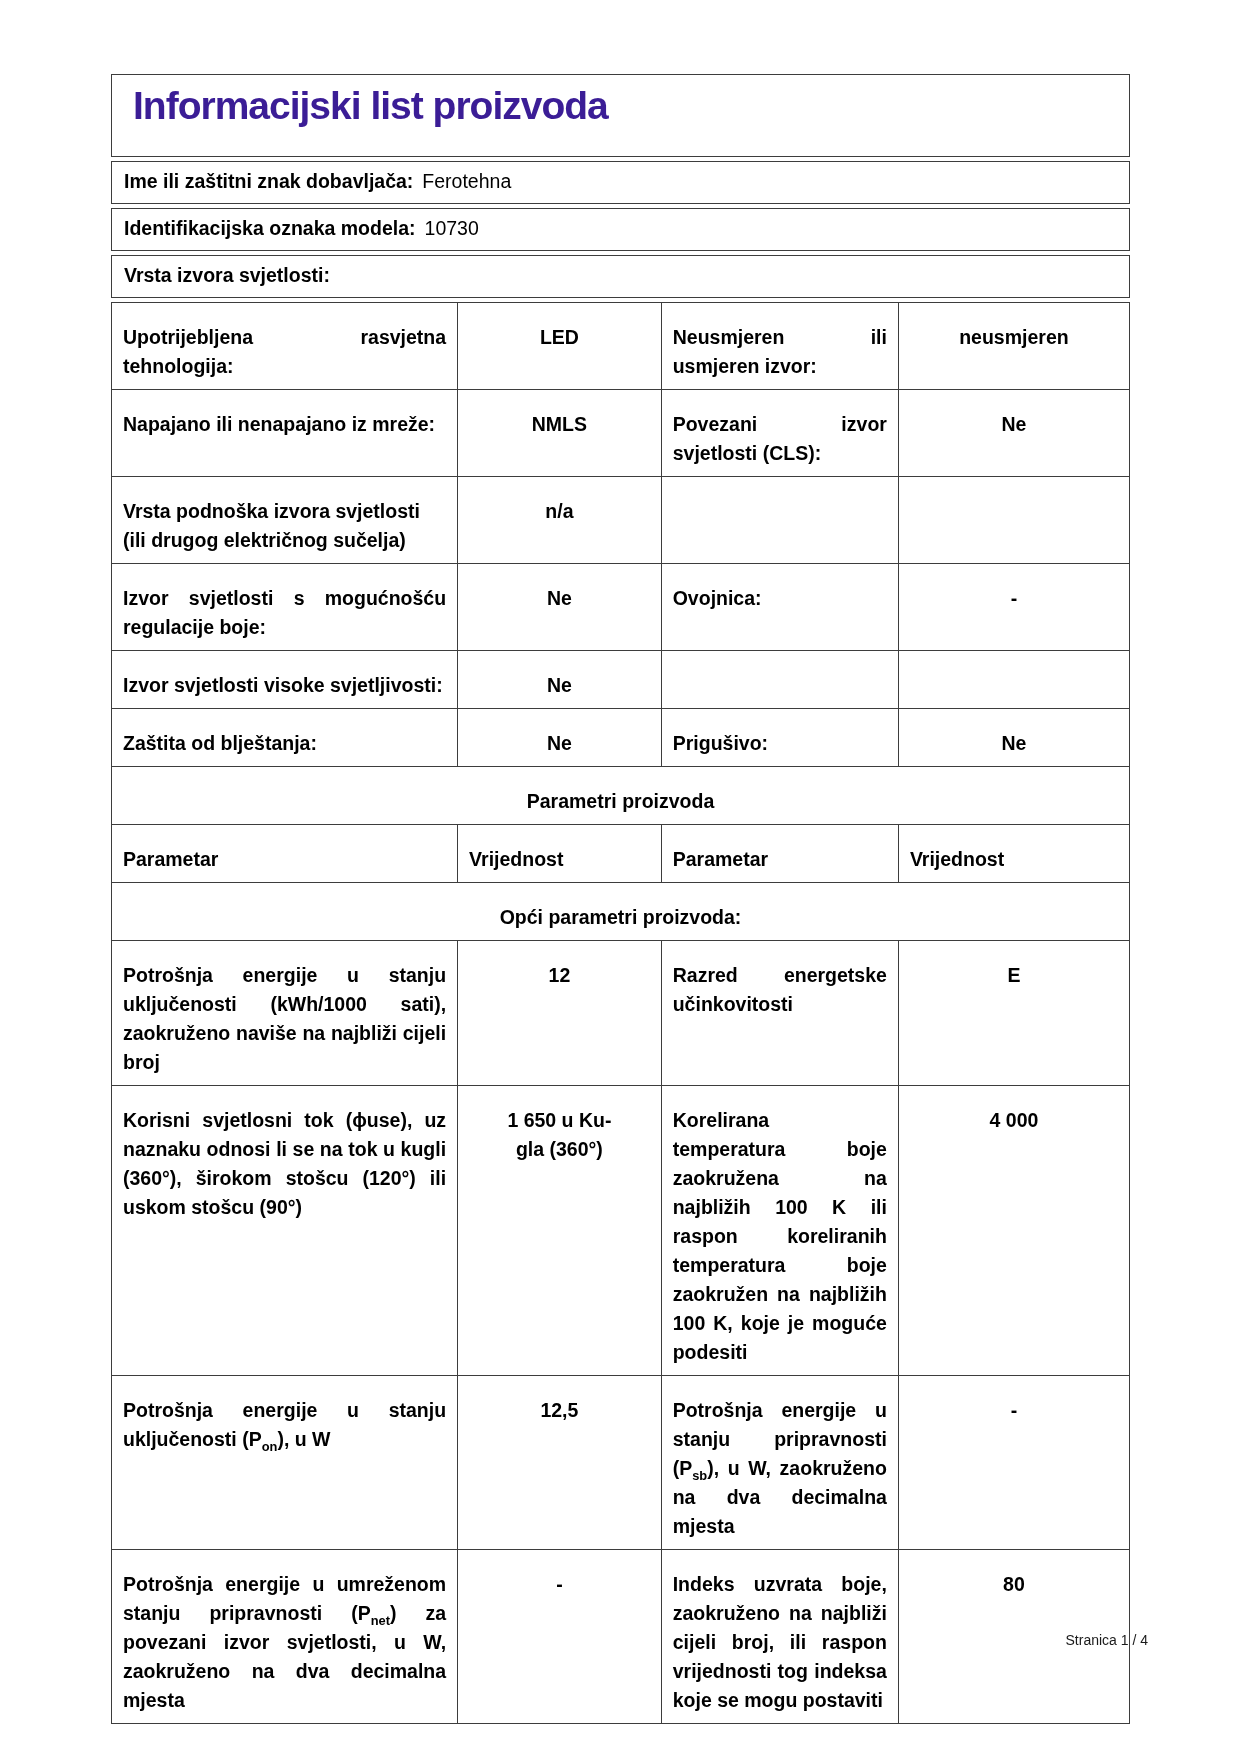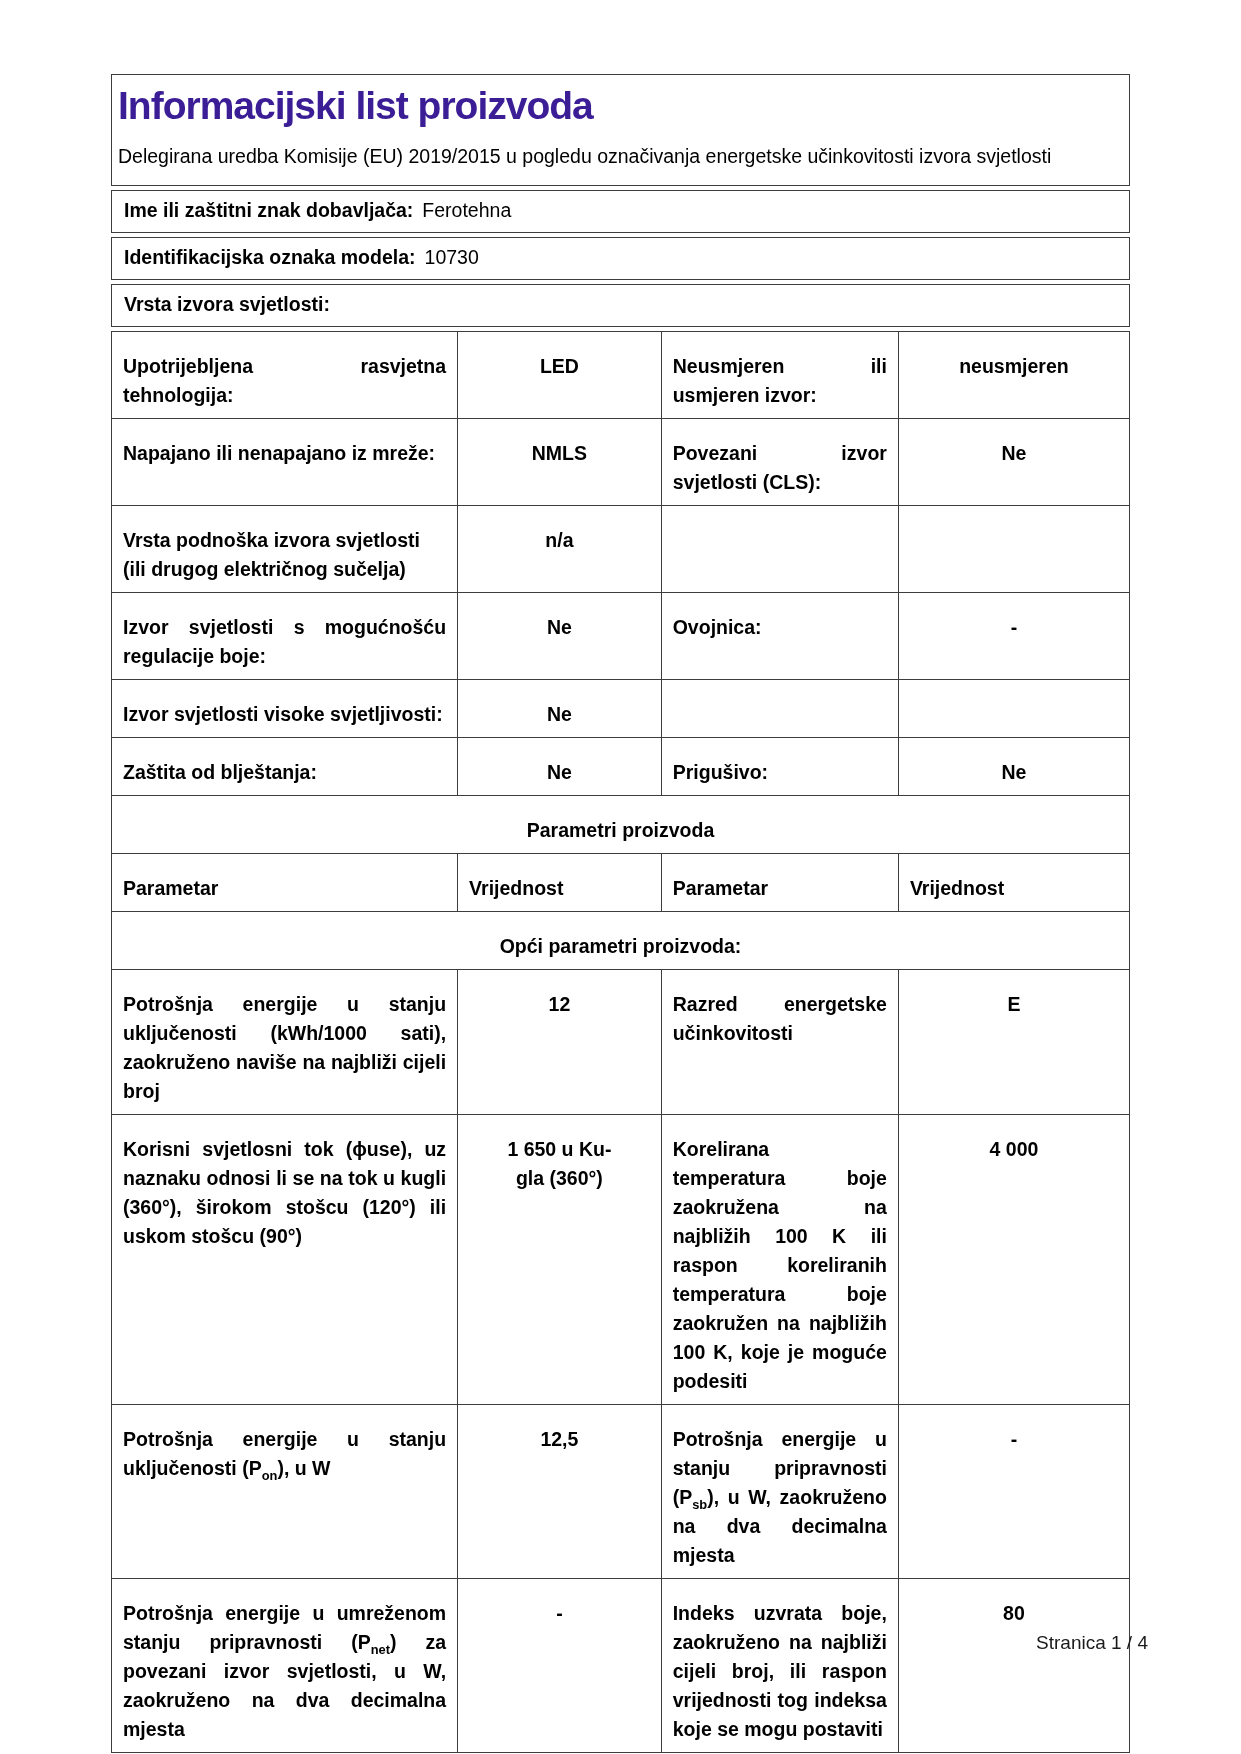--- a/index.html
+++ b/index.html
@@ -15,21 +15,21 @@
     position: absolute;
     left: 111px; top: 74px;
     width: 1019px;
   }
   .box {
     border: 1.5px solid #3d3d3d;
     margin-bottom: 4px;
     background: #ffffff;
     box-sizing: border-box;
   }
-  .title-box { padding: 8px 15px 14px 6px; }
+  .title-box { padding: 8px 15px 14px 21px; }
   .doc-title {
     margin: 0 0 12px 0;
     font-size: 39px;
     font-weight: bold;
     letter-spacing: -1px;
     line-height: 1.2;
   }
   .doc-subtitle {
     margin: 0;
     font-size: 19.5px;
@@ -63,36 +63,35 @@
     text-align: center;
     font-weight: bold;
     padding: 3px 11px 6px 11px;
   }
   td.hdr { text-align: left; padding: 4px 11px 7px 11px; }
   sub { font-size: 0.66em; line-height: 0; }
   .page-footer {
     position: absolute;
     top: 1632px;
     right: 93px;
-    font-size: 19px;
+    font-size: 14px;
     color: #1a1a1a;
   }
   col.c1 { width: 34%; }
   col.c2 { width: 20%; }
   col.c3 { width: 23.3%; }
   col.c4 { width: 22.7%; }
 </style>
 </head>
 <body>
 
 <div class="content">
 
   <div class="box title-box">
     <h1 class="doc-title" style="color: rgb(59, 29, 150);">Informacijski list proizvoda</h1>
-    <p class="doc-subtitle">Delegirana uredba Komisije (EU) 2019/2015 u pogledu označivanja energetske učinkovitosti izvora svjetlosti</p>
   </div>
 
   <div id="supplier-rows">
       <div class="box info-row"><span class="lbl">Ime ili zaštitni znak dobavljača:</span><span class="val">Ferotehna</span></div>
       <div class="box info-row"><span class="lbl">Identifikacijska oznaka modela:</span><span class="val">10730</span></div>
       <div class="box info-row"><span class="lbl">Vrsta izvora svjetlosti:</span></div>
     </div>
 
   <table class="spec">
     <colgroup>

